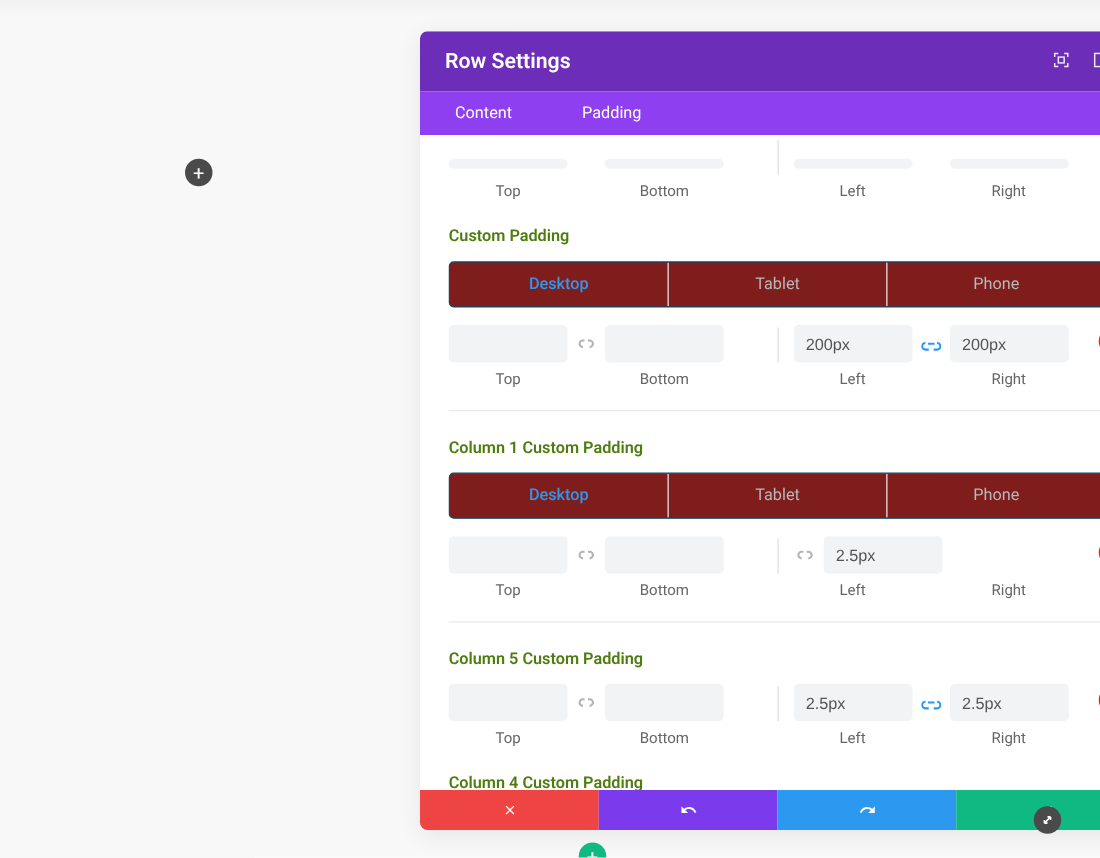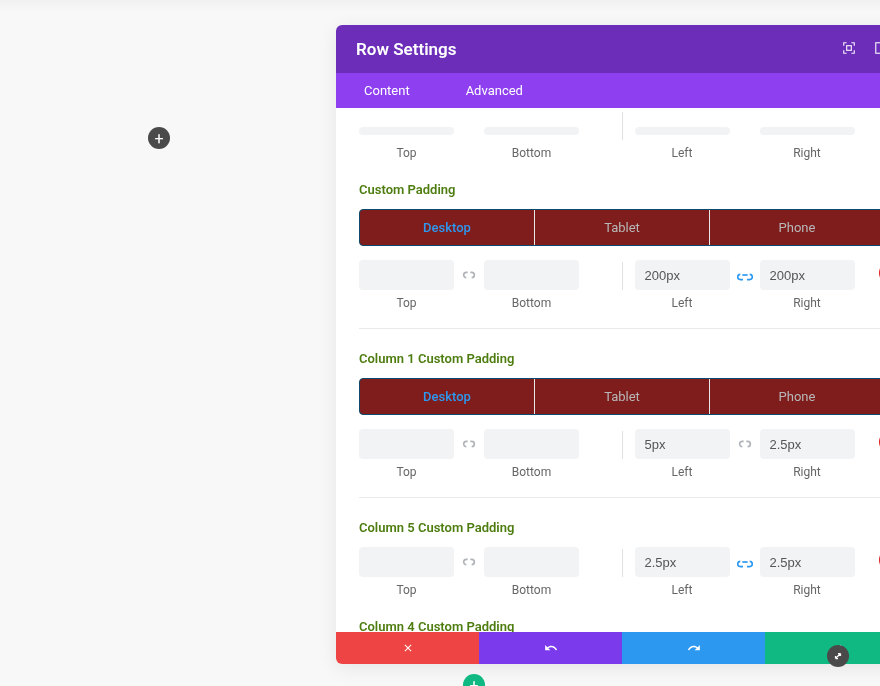--- a/index.html
+++ b/index.html
@@ -82,21 +82,21 @@
         <svg width="14" height="14" viewBox="0 0 24 24" fill="none" stroke="#fff" stroke-width="2">
             <rect x="3" y="3" width="18" height="18"></rect>
             <rect x="13" y="3" width="8" height="18" fill="#fff"></rect>
           </svg>
       </span>
     </div>
   </div>
 
   <div class="tabs">
     <div class="tab">Content</div>
-    <div class="tab">Advanced</div>
+    <div class="tab">Padding</div>
   </div>
 
   <div class="panel-body">
 
     <div class="padding-row" style="margin-top:4px;">
       <div class="pad-group">
         <input class="pad-input" style="height: 8px; padding: 0px;">
         <span class="link-icon" style="visibility:hidden;">⁔</span>
         <input class="pad-input" style="height: 8px; padding: 0px;">
       </div>
@@ -179,21 +179,20 @@
           <input class="pad-input" value="" style="">
           <span class="link-icon">
               <svg width="16" height="12" viewBox="0 0 24 16" fill="none" stroke="currentColor" stroke-width="2.5">
                 <path d="M8 8a4 4 0 0 1 0-8h2M16 8a4 4 0 0 0 0-8h-2" transform="translate(0 4)"></path>
               </svg>
             </span>
           <input class="pad-input" value="" style="">
         </div>
         <div class="pad-sep"></div>
         <div class="pad-group">
-          <input class="pad-input" value="5px" style="">
           <span class="link-icon">
               <svg width="16" height="12" viewBox="0 0 24 16" fill="none" stroke="currentColor" stroke-width="2.5">
                 <path d="M8 8a4 4 0 0 1 0-8h2M16 8a4 4 0 0 0 0-8h-2" transform="translate(0 4)"></path>
               </svg>
             </span>
           <input class="pad-input" value="2.5px" style="">
         </div>
         <div class="badge">2</div>
       </div>
       <div class="labels-row">

